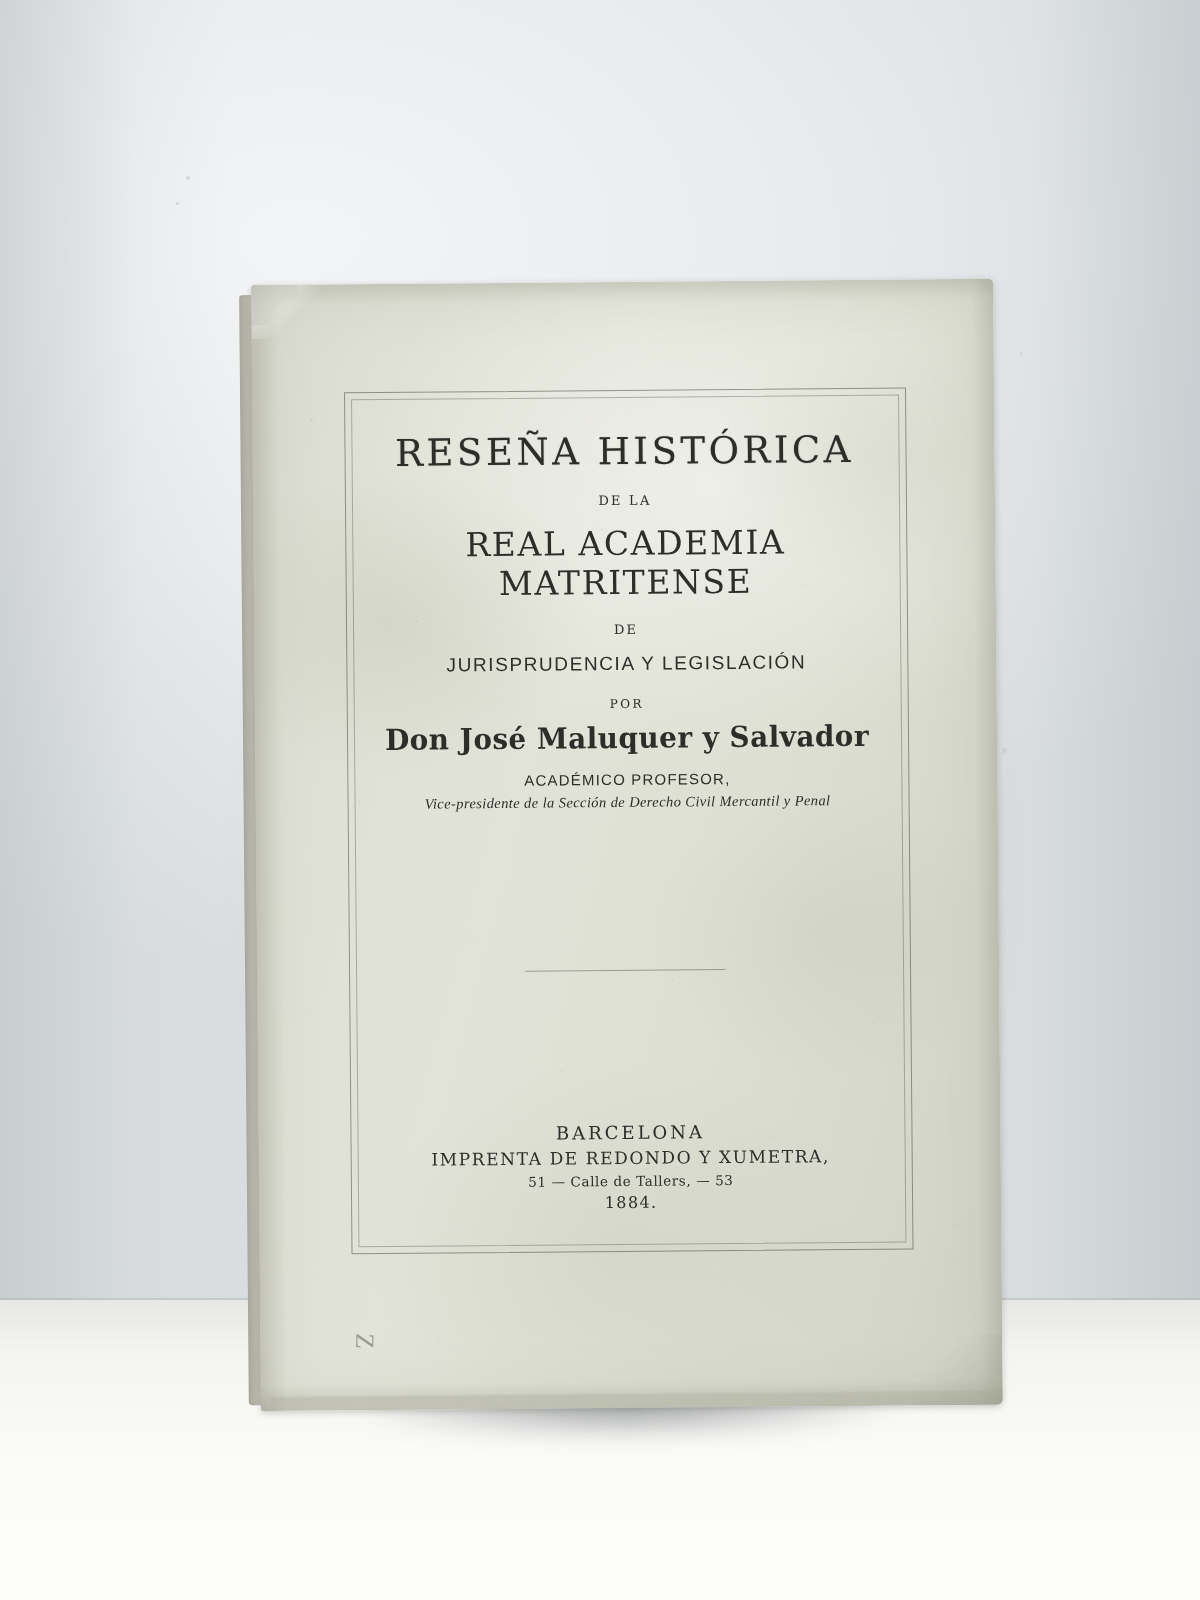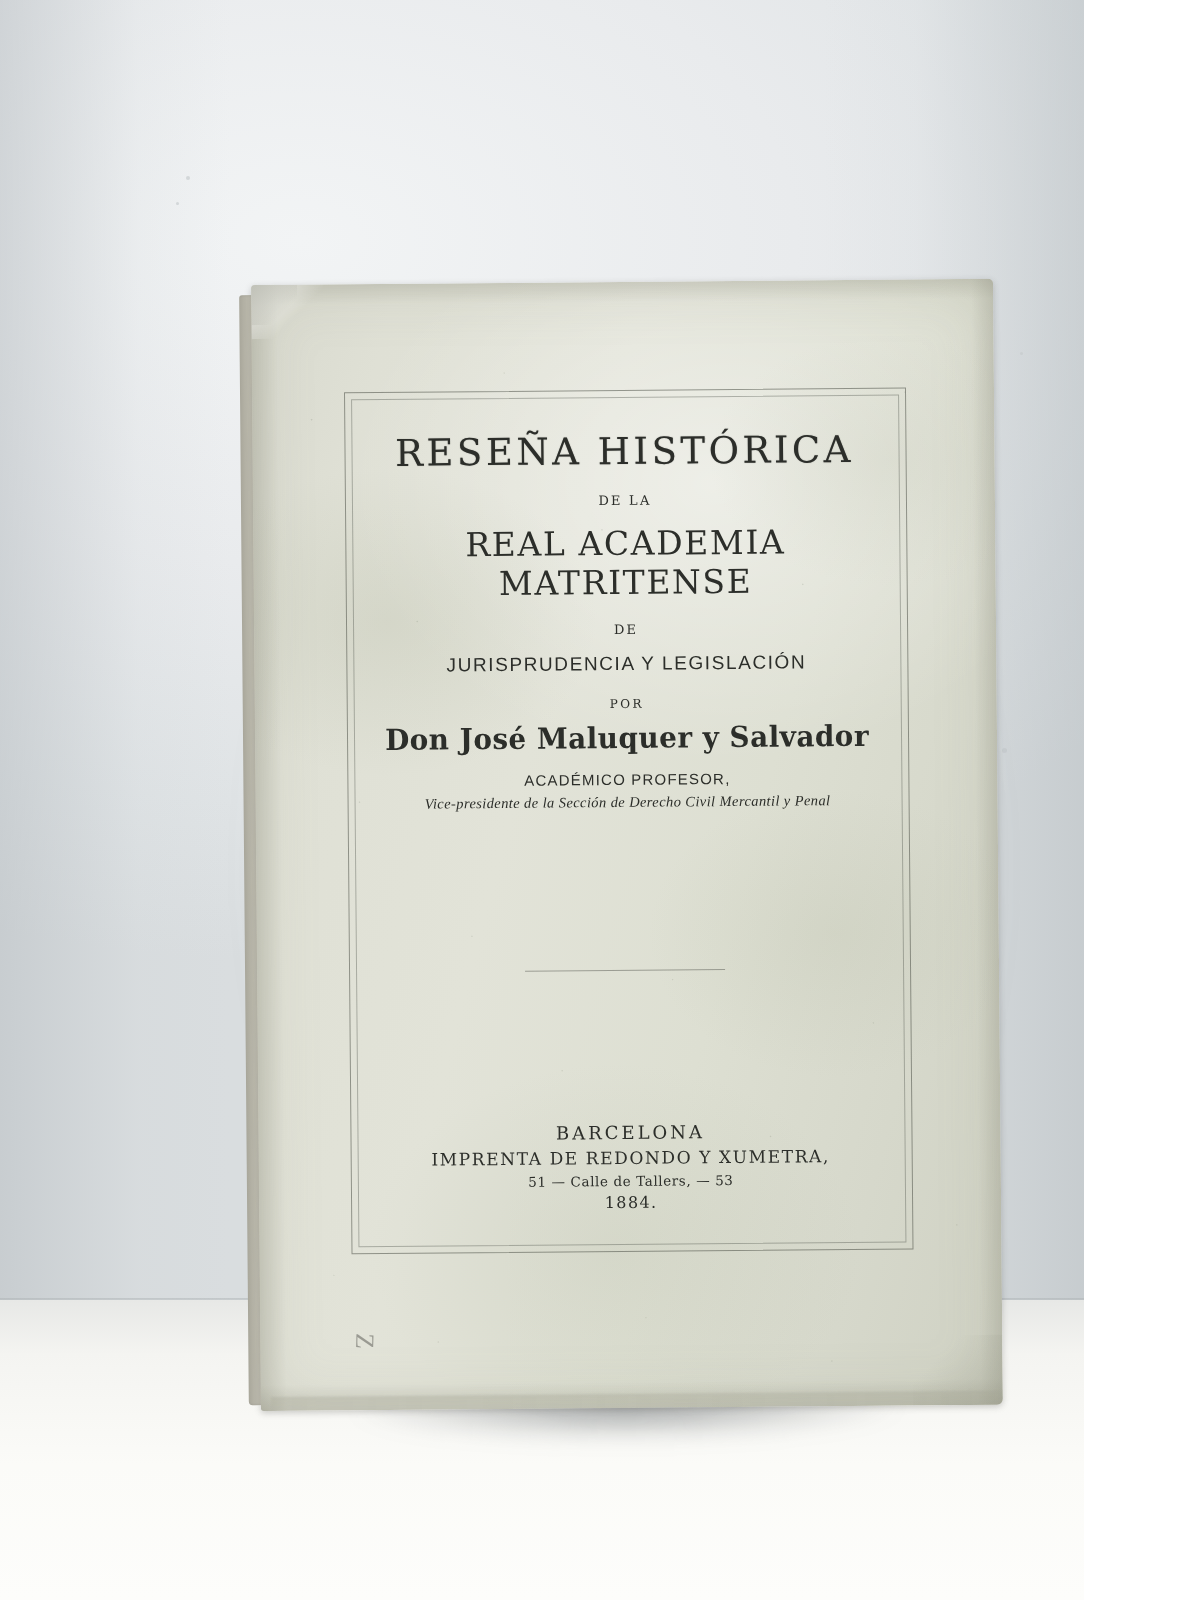--- a/index.html
+++ b/index.html
@@ -5,21 +5,21 @@
   html, body {
     margin: 0;
     padding: 0;
     background: #ffffff;
   }
   body {
     font-family: "Liberation Serif", serif;
   }
   #scene {
     position: relative;
-    width: 1084px;
+    width: 1200px;
     height: 1600px;
     overflow: hidden;
     background: linear-gradient(170deg, #eceeef 0%, #e8eaec 40%, #e4e7e8 62%, #f3f3f2 66%, #fbfbfa 100%);
   }
   
   #wall {
     position: absolute;
     left: 0; top: 0;
     width: 1200px; height: 1310px;
     background:

